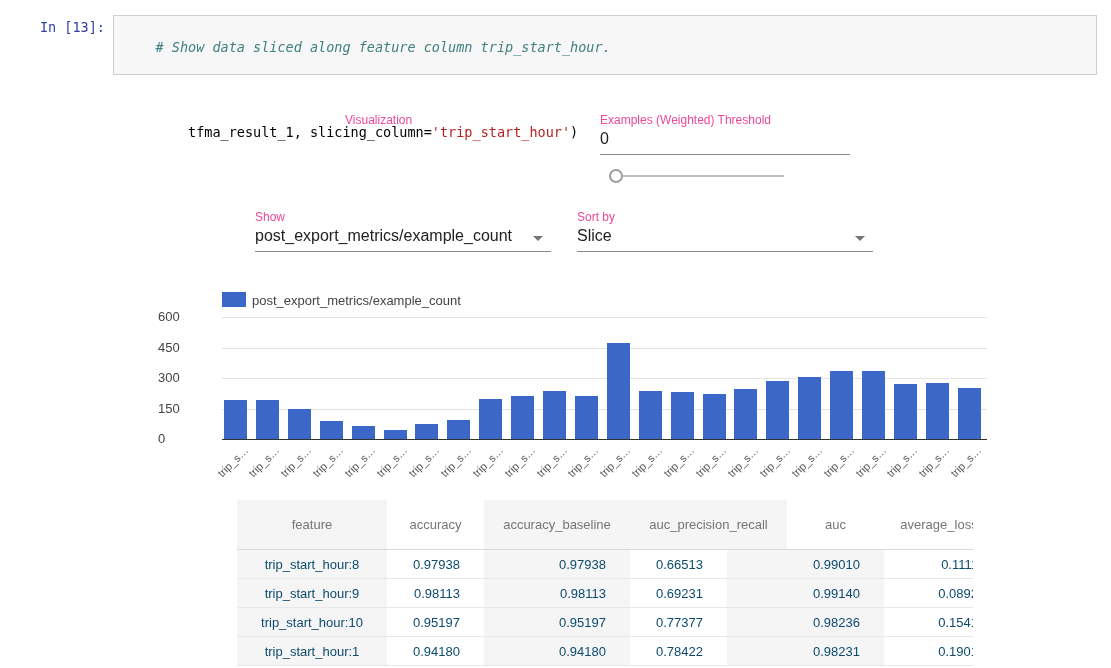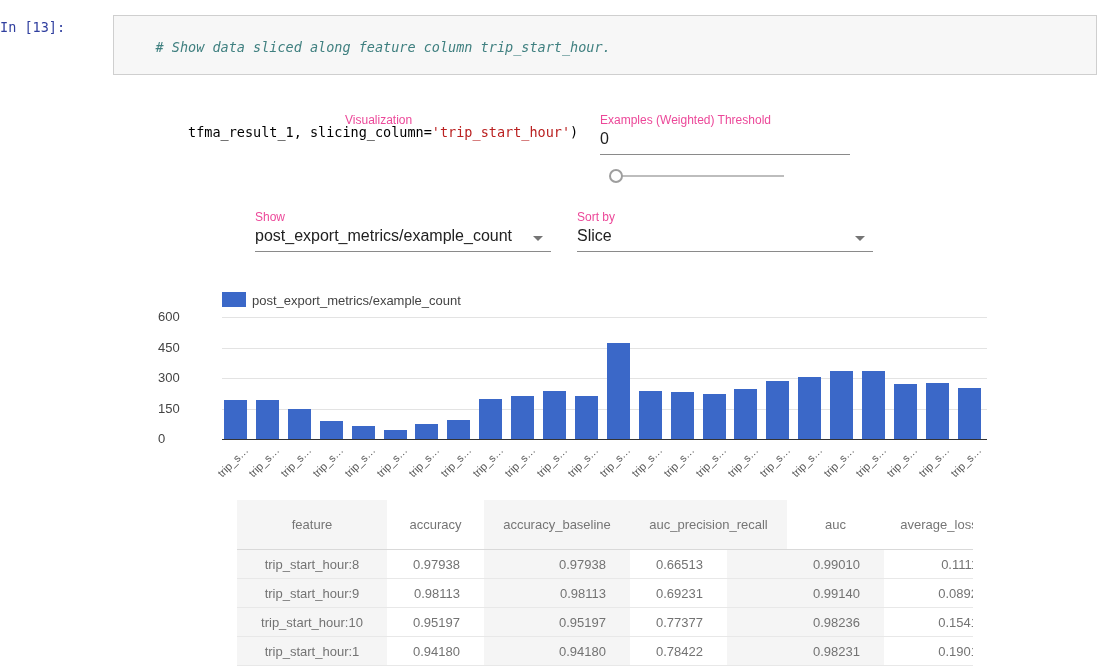--- a/index.html
+++ b/index.html
@@ -1,20 +1,20 @@
 <!DOCTYPE html>
 <html><head>
 <meta charset="utf-8">
 <style>
   html,body{margin:0;padding:0;background:#fff;}
   .app{position:relative;width:1111px;height:668px;background:#fff;overflow:hidden;
        font-family:"Liberation Sans",sans-serif;}
 
   
-  .prompt{position:absolute;left:0;top:19px;width:105px;
+  .prompt{position:absolute;left:0;top:19px;width:105px;text-align:right;
           font-family:"DejaVu Sans Mono",monospace;font-size:13.5px;color:#303F9F;}
   .cell{position:absolute;left:113px;top:15px;width:984px;height:60px;box-sizing:border-box;
         background:#f7f7f7;border:1px solid #cfcfcf;padding:6px 9px;
         font-family:"DejaVu Sans Mono",monospace;font-size:13.5px;line-height:17px;
         color:#000;white-space:pre;}
   .comment{color:#408080;font-style:italic;}
   .string{color:#BA2121;}
 
   
   .ctl-label{position:absolute;font-size:12px;color:#ec4899;}
@@ -37,21 +37,21 @@
   .bar{position:absolute;width:23px;}
   .xlabel{position:absolute;width:58px;text-align:right;font-size:11px;color:#555;
           white-space:nowrap;transform:rotate(-45deg);transform-origin:100% 0;}
 
   
   .tablewrap{position:absolute;left:237px;top:500px;width:736px;height:168px;overflow:hidden;}
   .trow{display:flex;width:757px;}
   .trow.head{height:50px;border-bottom:1px solid #d9d9d9;box-sizing:border-box;}
   .trow.body{height:29px;border-bottom:1px solid #e8e8e8;box-sizing:border-box;}
   .tcell{box-sizing:border-box;height:100%;display:flex;align-items:center;
-         justify-content:center;font-size:13px;color:#737373;}
+         justify-content:center;font-size:13px;color:#0c4a6e;}
   .trow.head .tcell{color:#757575;}
   .tcell.stripe{background:#f5f5f5;}
   .tcell.num{justify-content:flex-end;padding-right:24px;}
   .tcell.num.last{padding-right:16px;}
 </style>
 </head>
 <body>
 
 <div class="app">
 

